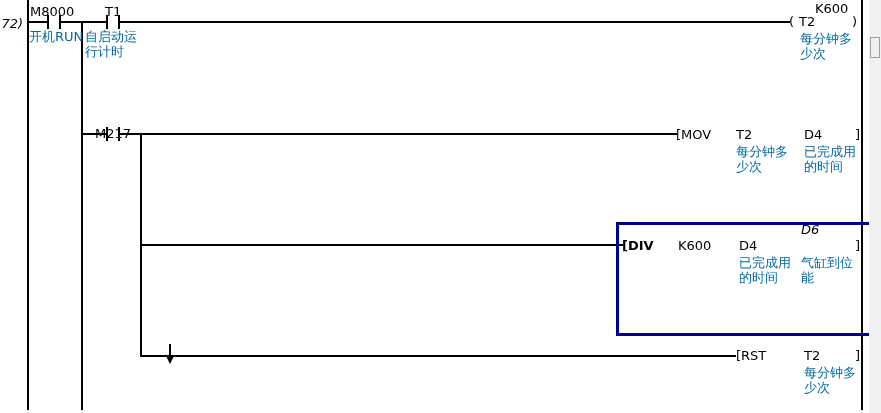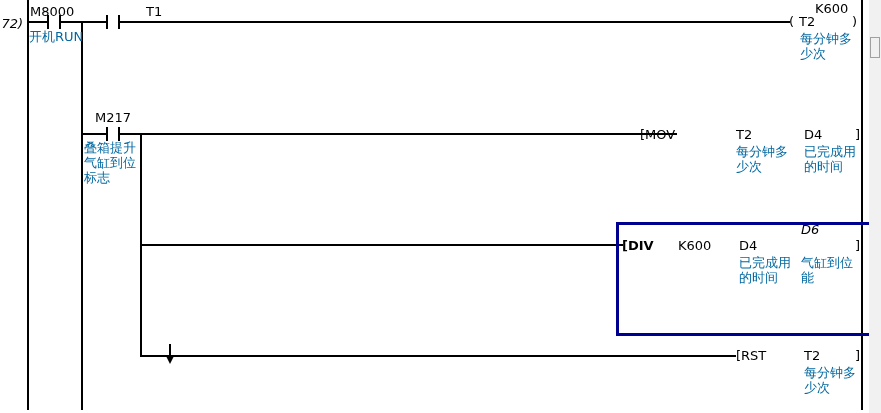--- a/index.html
+++ b/index.html
@@ -49,43 +49,42 @@
   </div>
   <div class="dev" style="left:30px;top:4px;">M8000</div>
   <div class="cmt" style="left:29px;top:29px;">
     <span>开机RUN</span>
   </div>
 
   <div class="contact" style="left:106px;top:15px;">
     <div class="bar l"></div>
     <div class="bar r"></div>
   </div>
-  <div class="dev" style="left:105px;top:4px;margin-left:41px;">T1</div>
+  <div class="dev" style="left:105px;top:4px;">T1</div>
+  <div class="cmt" style="left:85px;top:29px;">
+    <span>自启动运</span>
+    <span>行计时</span>
+  </div>
 
   <div class="dev" style="left:815px;top:1px;">K600</div>
   <div class="dev" style="left:789px;top:14px;">(</div>
   <div class="dev" style="left:799px;top:14px;">T2</div>
   <div class="dev" style="left:852px;top:14px;">)</div>
   <div class="cmt" style="left:800px;top:31px;">
     <span>每分钟多</span>
     <span>少次</span>
   </div>
 
   <div class="contact" style="left:106px;top:127px;">
     <div class="bar l"></div>
     <div class="bar r"></div>
   </div>
-  <div class="dev" style="left:95px;top:110px;">M217</div>
-  <div class="cmt" style="left:84px;top:140px;">
-    <span>叠箱提升</span>
-    <span>气缸到位</span>
-    <span>标志</span>
-  </div>
+  <div class="dev" style="left:95px;top:126px;">M217</div>
 
-  <div class="dev" style="left:640px;top:127px;"><span>[</span><span>MOV</span></div>
+  <div class="dev" style="left:676px;top:127px;"><span>[</span><span>MOV</span></div>
   <div class="dev" style="left:736px;top:127px;">T2</div>
   <div class="dev" style="left:804px;top:127px;">D4</div>
   <div class="brk" style="left:855px;top:127px;">]</div>
   <div class="cmt" style="left:736px;top:144px;">
     <span>每分钟多</span>
     <span>少次</span>
   </div>
   <div class="cmt" style="left:804px;top:144px;">
     <span>已完成用</span>
     <span>的时间</span>

